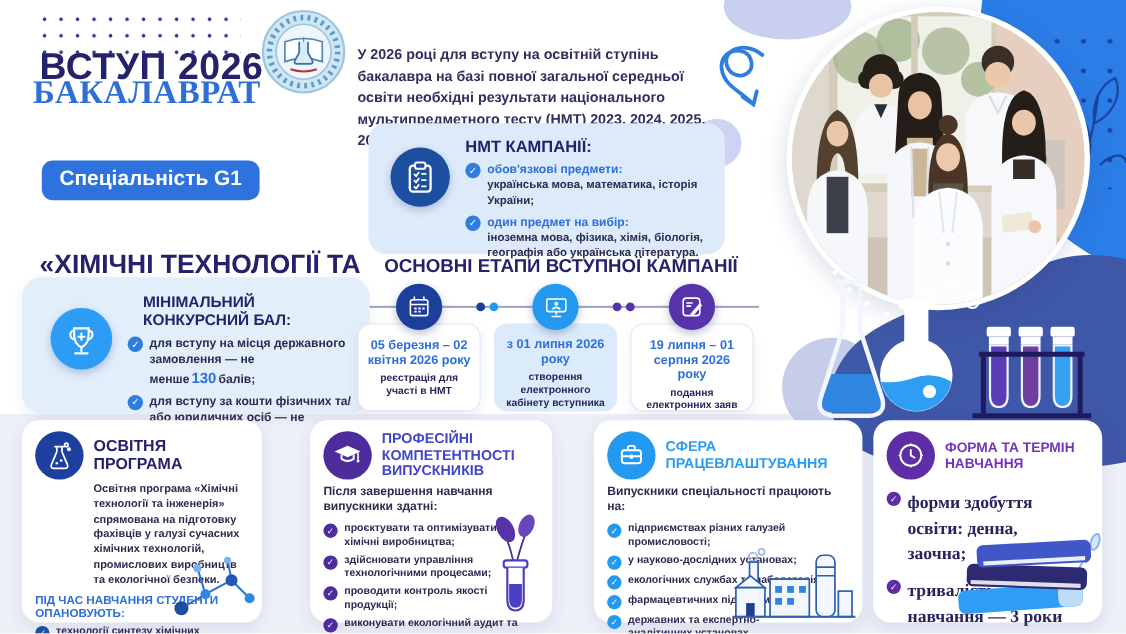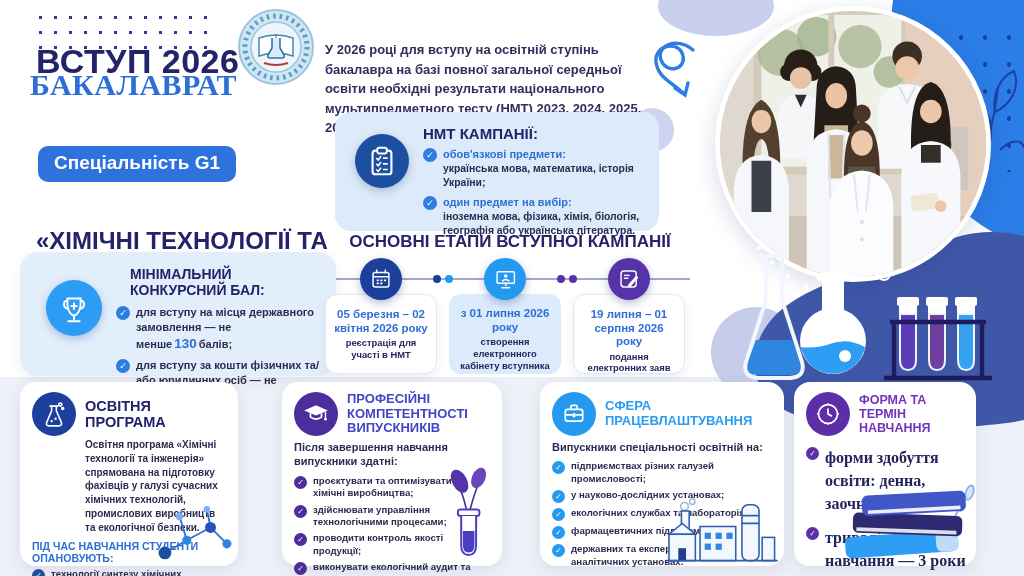--- a/index.html
+++ b/index.html
@@ -420,21 +420,21 @@
             <g stroke="#fff" stroke-width="2.2" fill="none">
           <rect x="8" y="13" width="22" height="15" rx="3"></rect>
               <path d="M15,13 v-3 q0,-2 2,-2 h4 q2,0 2,2 v3"></path>
           <path d="M8,20 h9 M21,20 h9"></path>
             </g>
             <rect x="17" y="18" width="4" height="5" rx="1" fill="#fff"></rect>
           </svg>
       </div>
       <div class="bh-title" style="font-size:13px;color:#2b9cf2">СФЕРА ПРАЦЕВЛАШТУВАННЯ</div>
     </div>
-    <div class="b-lead">Випускники спеціальності освітній на:</div>
+    <div class="b-lead">Випускники спеціальності працюють на:</div>
     <div class="bullet sb">
         <span class="chk chk-s c-sky">✓</span>
         <span class="bt">підприємствах різних галузей промисловості;</span>
       </div>
     <div class="bullet sb">
         <span class="chk chk-s c-sky">✓</span>
         <span class="bt">у науково-дослідних установах;</span>
       </div>
     <div class="bullet sb">
         <span class="chk chk-s c-sky">✓</span>
@@ -467,21 +467,21 @@
           <rect x="82" y="46" width="8" height="8"></rect>
         <rect x="54" y="60" width="8" height="8"></rect>
           <rect x="68" y="60" width="8" height="8"></rect>
         </g>
       <rect x="20" y="66" width="10" height="16" fill="#1e3f8f"></rect>
       <path d="M102,24 h22 M102,34 h22" stroke="#2b5fb0" stroke-width="2"></path>
       <path d="M4,82 H148" stroke="#2b5fb0" stroke-width="2.4"></path>
     </svg>
   </div>
 
-  <div class="bcard" style="left:794px;width:182px">
+  <div class="bcard" style="left:794px;width:208px">
     <div class="bhead">
       <div class="bh-icon" style="background:#5d2ea6">
         <svg width="30" height="30" viewBox="0 0 38 38">
             <g stroke="#fff" stroke-width="2.2" fill="none">
           <circle cx="19" cy="19" r="12"></circle>
               <path d="M19,12 v7 l5,3"></path>
           <path d="M19,5 v2 M19,31 v2 M5,19 h2 M31,19 h2" stroke-width="1.6"></path>
             </g>
           </svg>
       </div>

